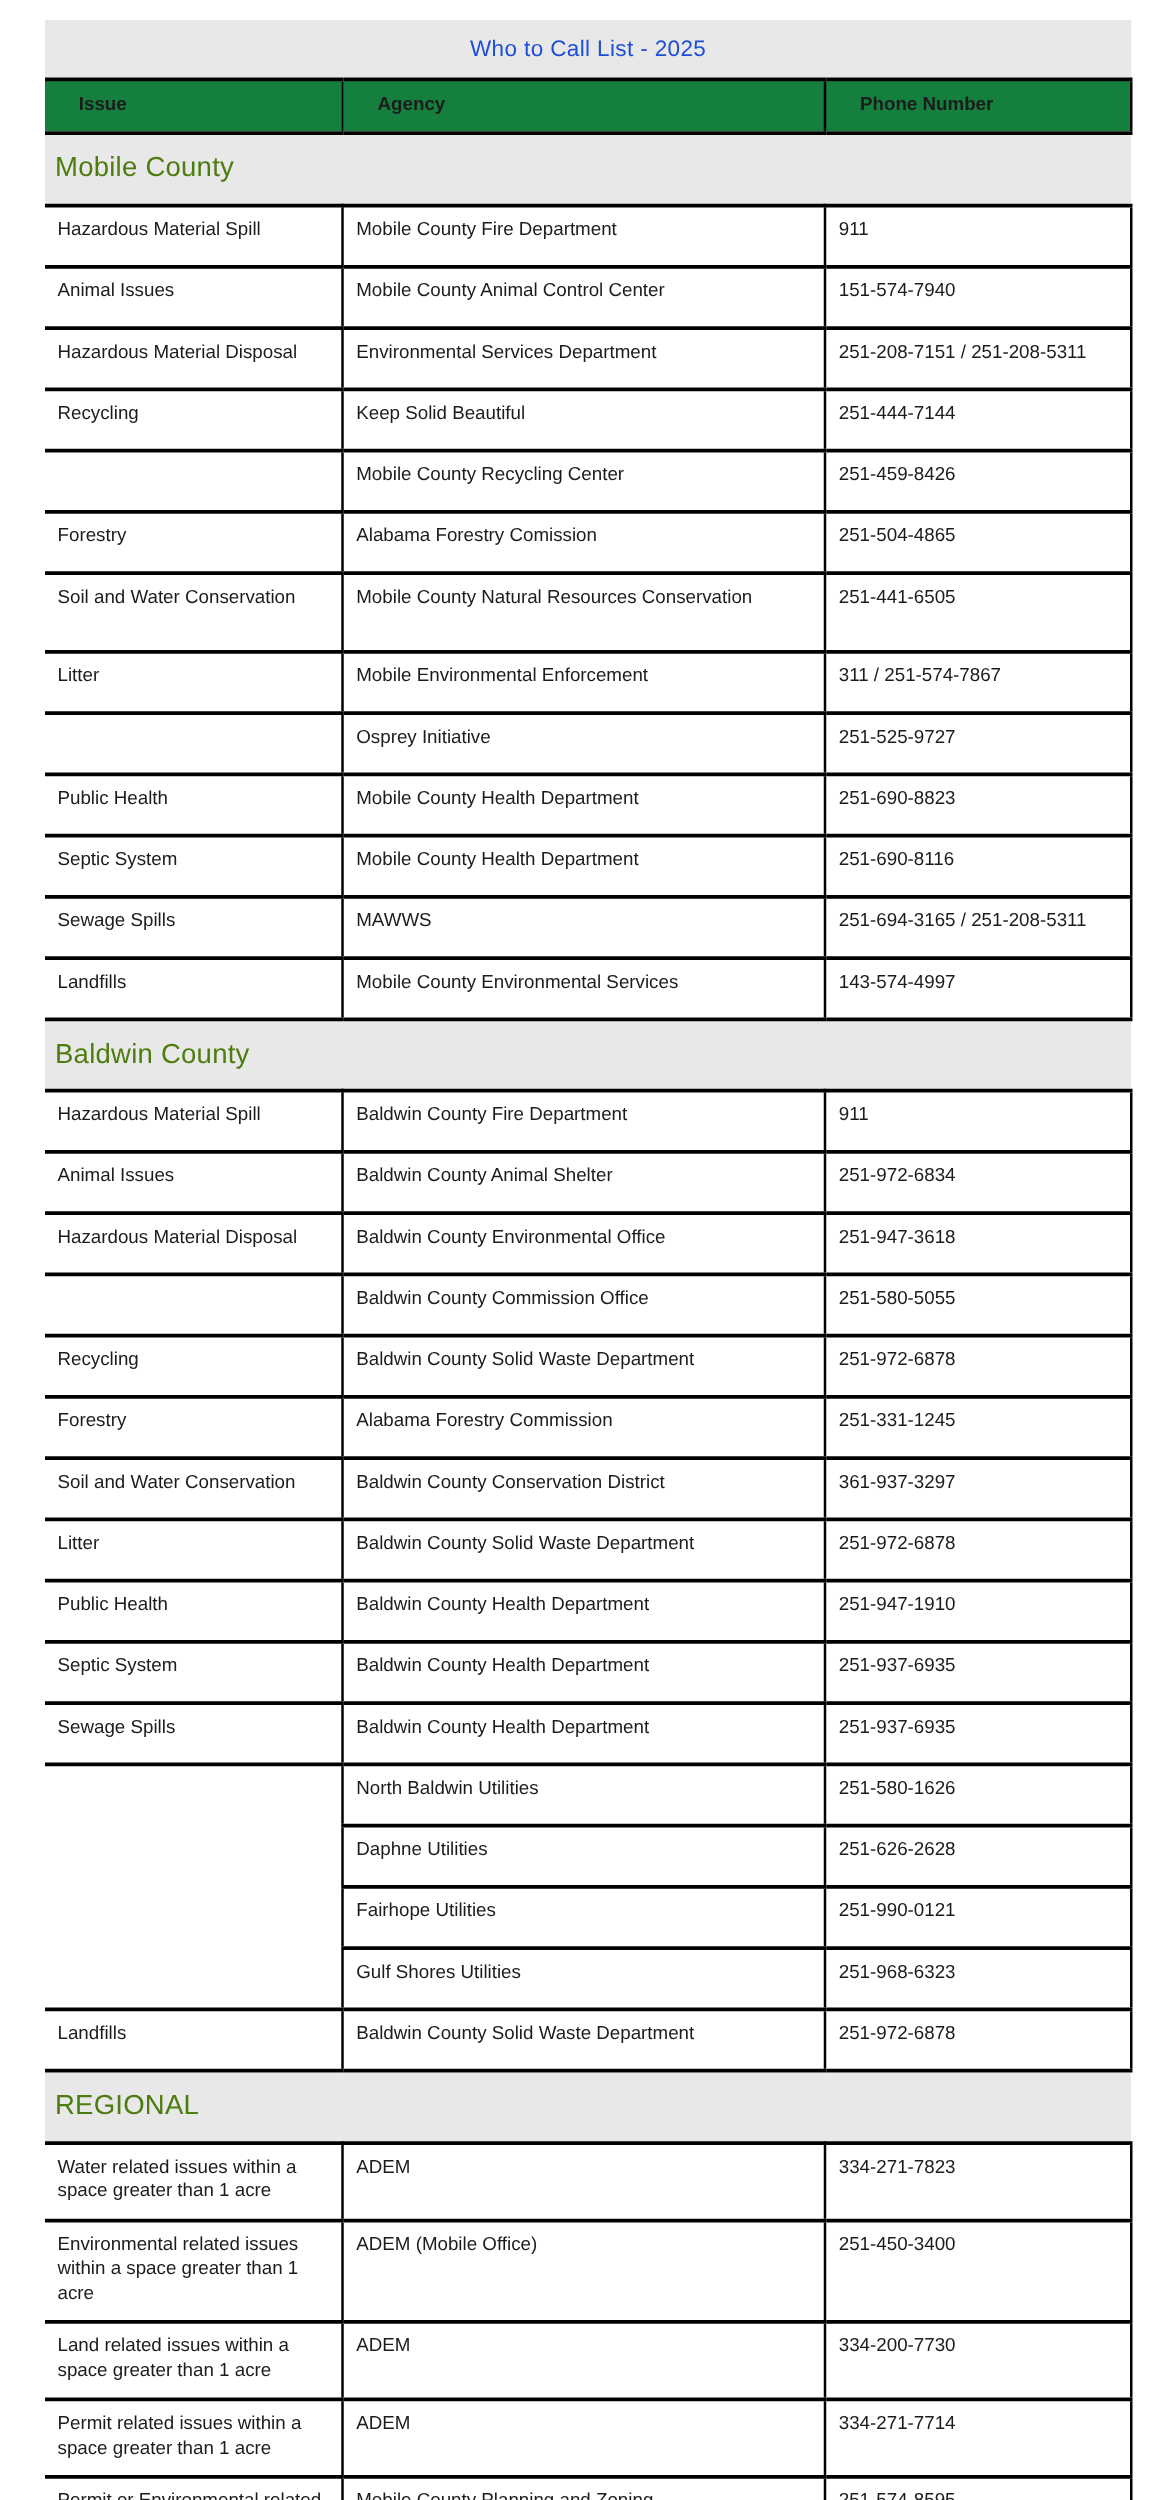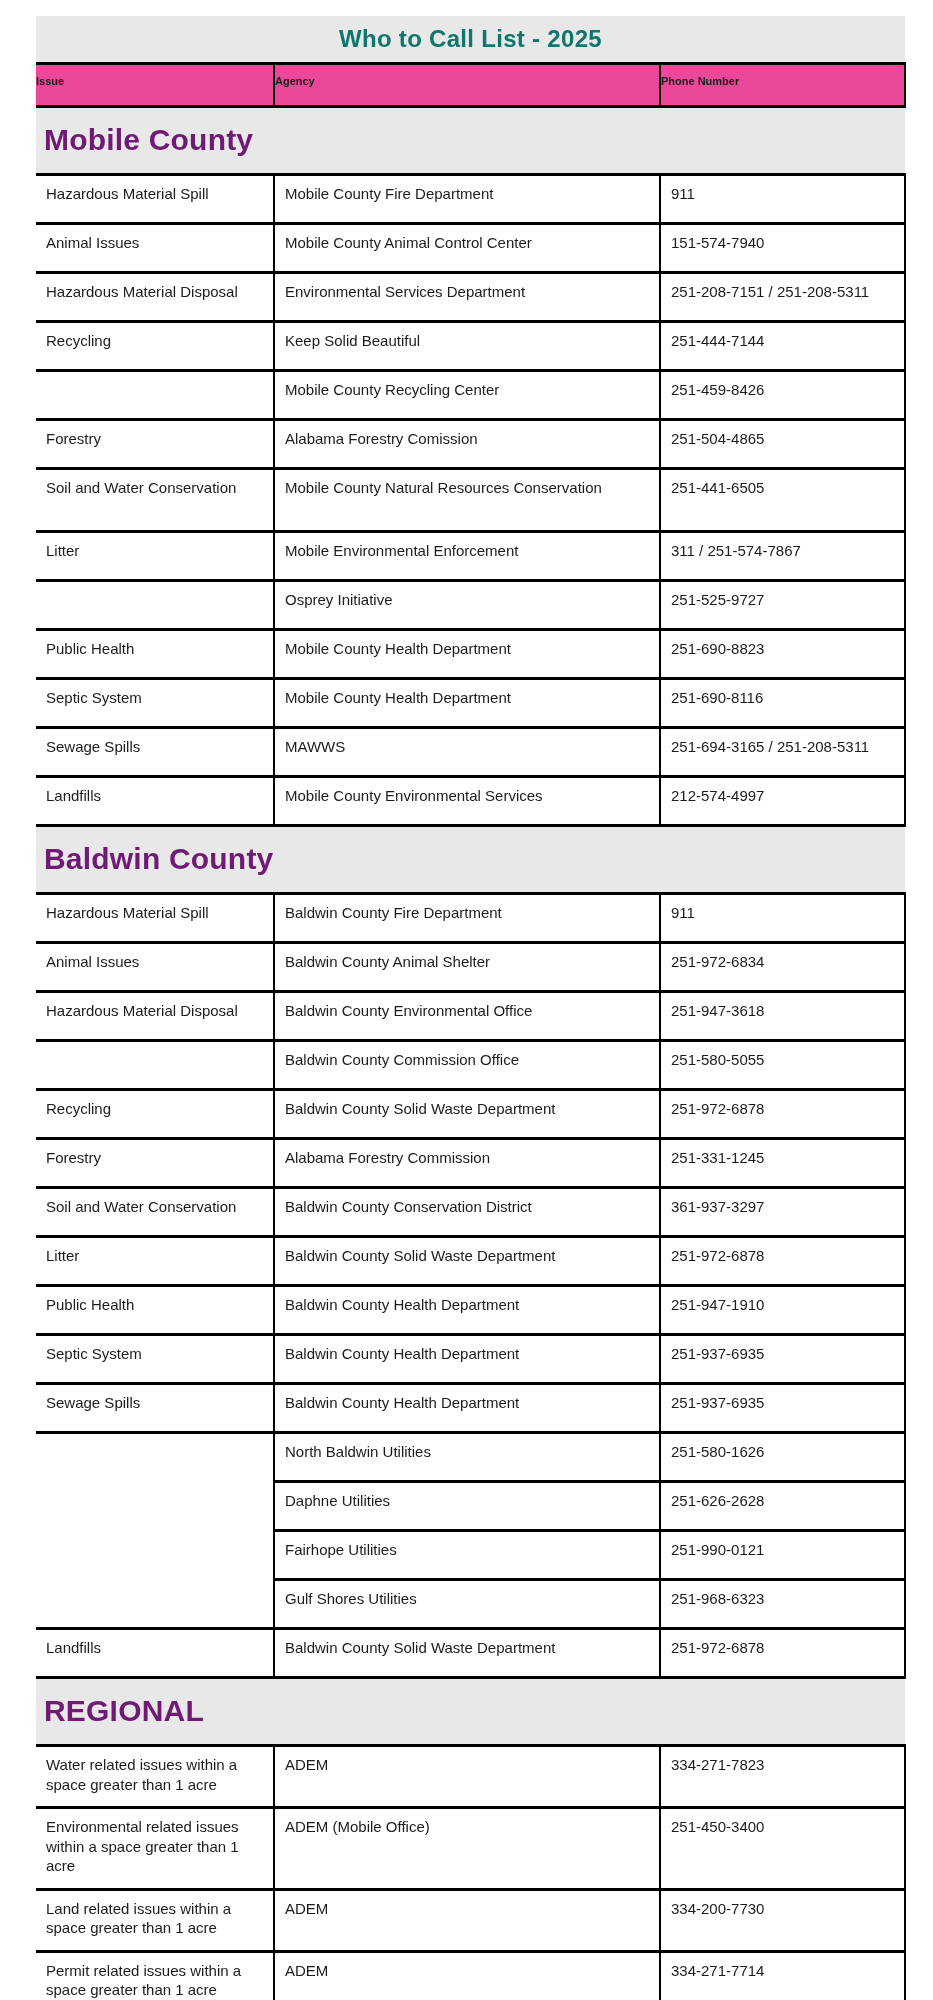--- a/index.html
+++ b/index.html
@@ -6,47 +6,47 @@
   body{
     width:933px;height:2000px;background:#ffffff;
     font-family:"Liberation Sans",sans-serif;color:#1c1c1c;
     -webkit-font-smoothing:antialiased;
   }
   .sheet{position:relative;width:869px;margin:16px 0 0 36px;}
   .title-band{
     background:#e8e8e8;height:46px;display:flex;align-items:center;justify-content:center;
   }
   .title-band .title{
-    color:#0f766e;font-weight:700;font-size:24px;letter-spacing:.3px;
+    color:#1d4ed8;font-weight:400;font-size:18px;letter-spacing:.3px;
   }
   table.who-table{
     width:869px;border-collapse:collapse;table-layout:fixed;
   }
   col.c-issue{width:238px;}
   col.c-agency{width:386px;}
   col.c-phone{width:245px;}
   table.who-table th, table.who-table td{
     border-top:3px solid #000;border-bottom:3px solid #000;
     border-left:2px solid #000;border-right:2px solid #000;
     vertical-align:top;text-align:left;
     padding:8px 10px 12px 10px;
     font-size:15px;line-height:1.3;
     overflow:hidden;
   }
   table.who-table th:first-child, table.who-table td:first-child{border-left:none;}
   table.who-table th{
-    background:#ec4899;font-weight:700;font-size:11px;
-    height:22px;padding:9px 0;
+    background:#15803d;font-weight:700;font-size:15px;
+    height:22px;padding:9px 27px;
   }
   tr.band td{
     background:#e8e8e8;border-left:none;border-right:none;
     padding:12px 8px 14px 8px;
   }
   tr.band .band-label{
-    color:#701a75;font-weight:700;font-size:30px;letter-spacing:.2px;
+    color:#4d7c0f;font-weight:400;font-size:22px;letter-spacing:.2px;
   }
   td.cell{height:26px;}
   td.tall{height:40px;}
   td.phone{white-space:nowrap;}
 </style>
 </head>
 <body>
 
 <div class="sheet">
 
@@ -127,21 +127,21 @@
       <td class="cell phone">251-690-8116</td>
     </tr>
     <tr>
       <td class="cell">Sewage Spills</td>
       <td class="cell">MAWWS</td>
       <td class="cell phone">251-694-3165  /  251-208-5311</td>
     </tr>
     <tr>
       <td class="cell">Landfills</td>
       <td class="cell">Mobile County Environmental Services</td>
-      <td class="cell phone">212-574-4997</td>
+      <td class="cell phone">143-574-4997</td>
     </tr>
 
     <tr class="band">
       <td colspan="3"><span class="band-label">Baldwin County</span></td>
     </tr>
     <tr>
       <td class="cell">Hazardous Material Spill</td>
       <td class="cell">Baldwin County Fire Department</td>
       <td class="cell phone">911</td>
     </tr>

